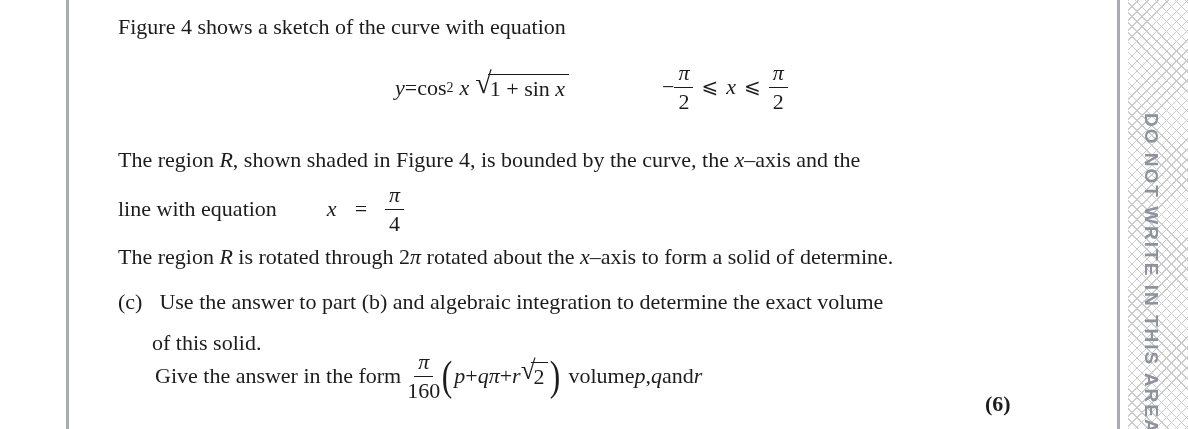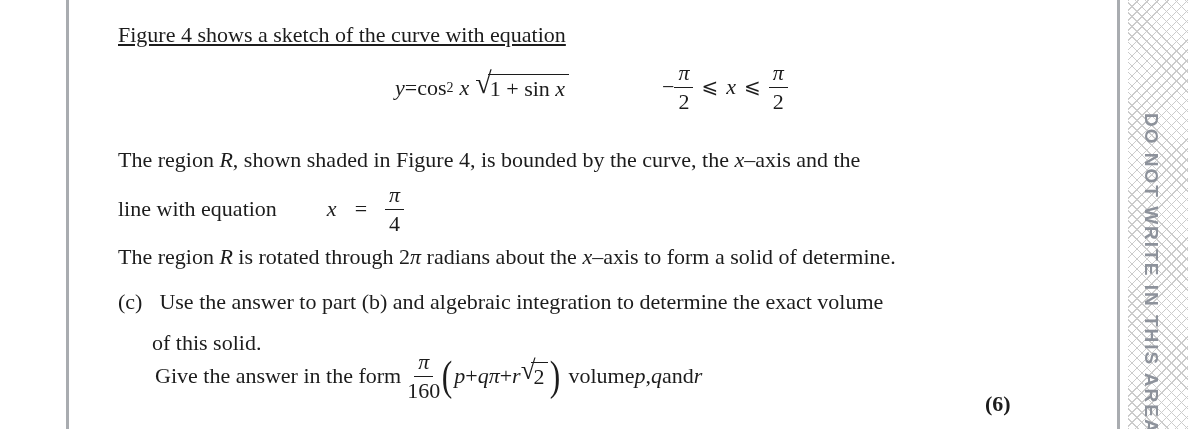--- a/index.html
+++ b/index.html
@@ -68,21 +68,21 @@
   .gap-m { display: inline-block; width: 14px; }
 </style>
 </head>
 <body>
 
 <div class="rule rule-left"></div>
 <div class="rule rule-right"></div>
 <div class="hatch-strip"></div>
 <div class="margin-label">DO NOT WRITE IN THIS AREA</div>
 
-<div class="t" style="left:118px; top:22px;text-decoration:underline;">
+<div class="t" style="left:118px; top:14px;">
   <span>Figure 4 shows a sketch of the curve with equation</span>
 </div>
 
 <div class="t row" style="left:395px; top:66px; height:44px;">
   <span class="it">y</span>
   <span> = </span>
   <span>cos</span>
   <sup class="pow">2</sup>
   <span class="gap-s"></span>
   <span class="it">x</span>
@@ -117,21 +117,21 @@
   <span class="gap-m"></span>
   <span class="it">x</span>
   <span> = </span>
   <span class="frac">
     <span class="num it">π</span>
     <span class="den">4</span>
   </span>
 </div>
 
 <div class="t" style="left:118px; top:244px;">
-  <span>The region </span><span class="it">R</span><span> is rotated through 2</span><span class="it">π</span><span> radians about the </span><span class="it">x</span><span>–axis to form a solid of determine.</span>
+  <span>The region </span><span class="it">R</span><span> is rotated through 2</span><span class="it">π</span><span> rotated about the </span><span class="it">x</span><span>–axis to form a solid of determine.</span>
 </div>
 
 <div class="t" style="left:118px; top:289px;">
   <span>(c)</span>
   <span class="gap-s"></span>
   <span>Use the answer to part (b) and algebraic integration to determine the exact volume</span>
 </div>
 <div class="t" style="left:152px; top:330px;">
   <span>of this solid.</span>
 </div>

